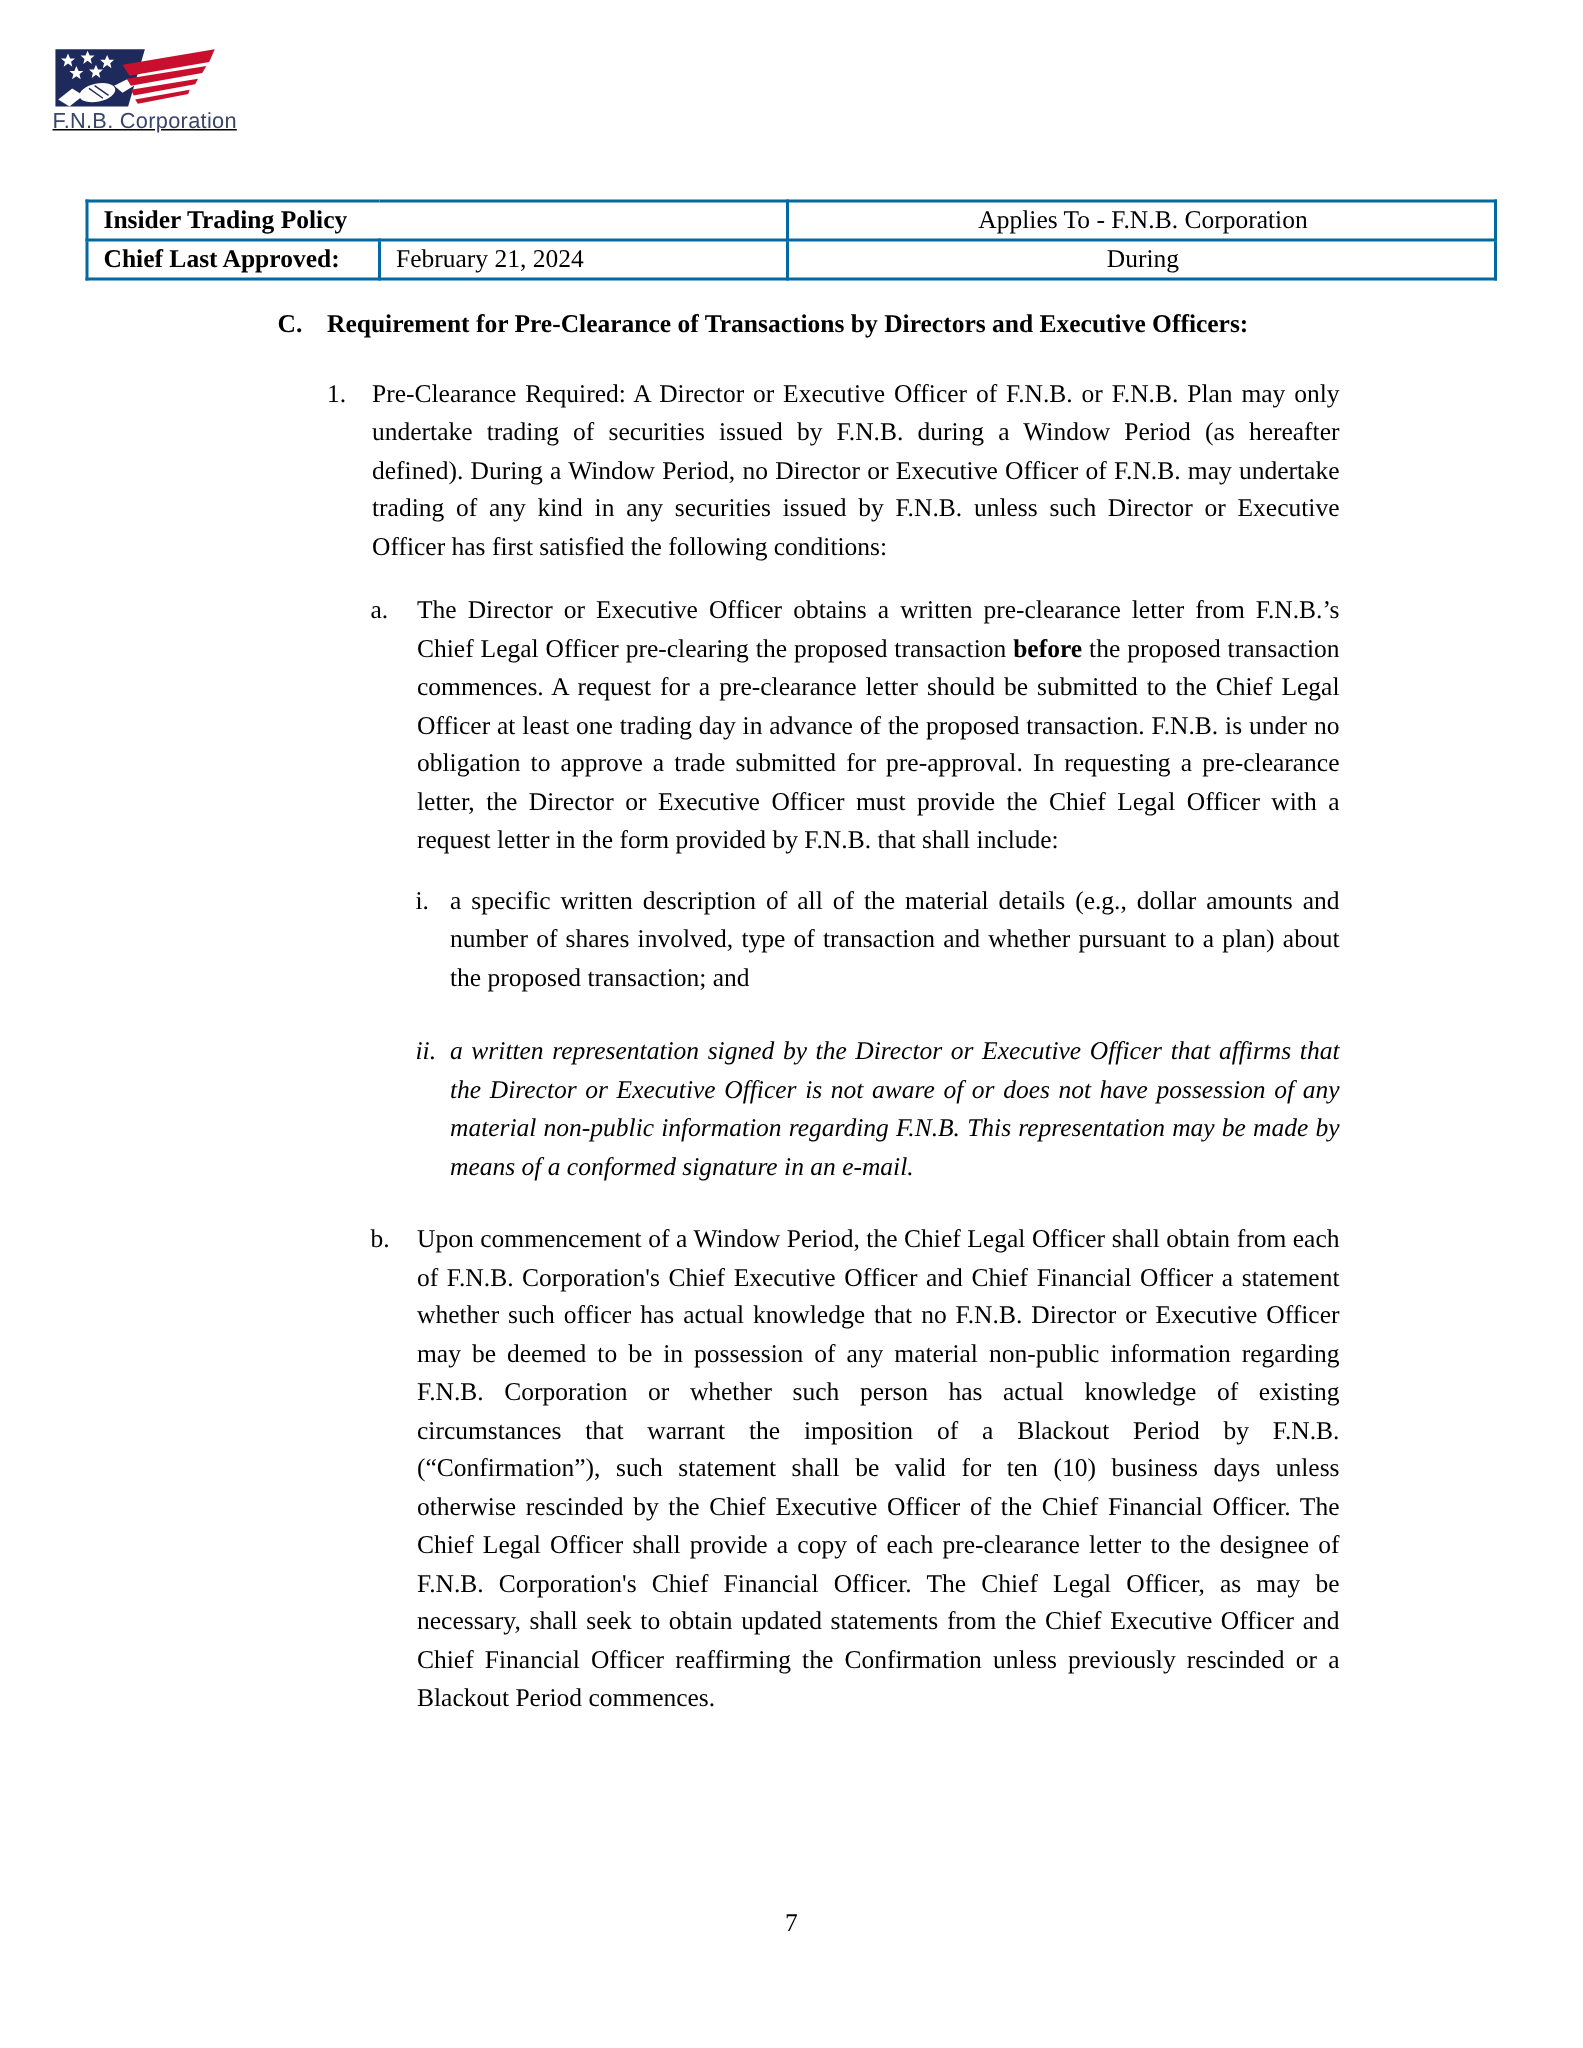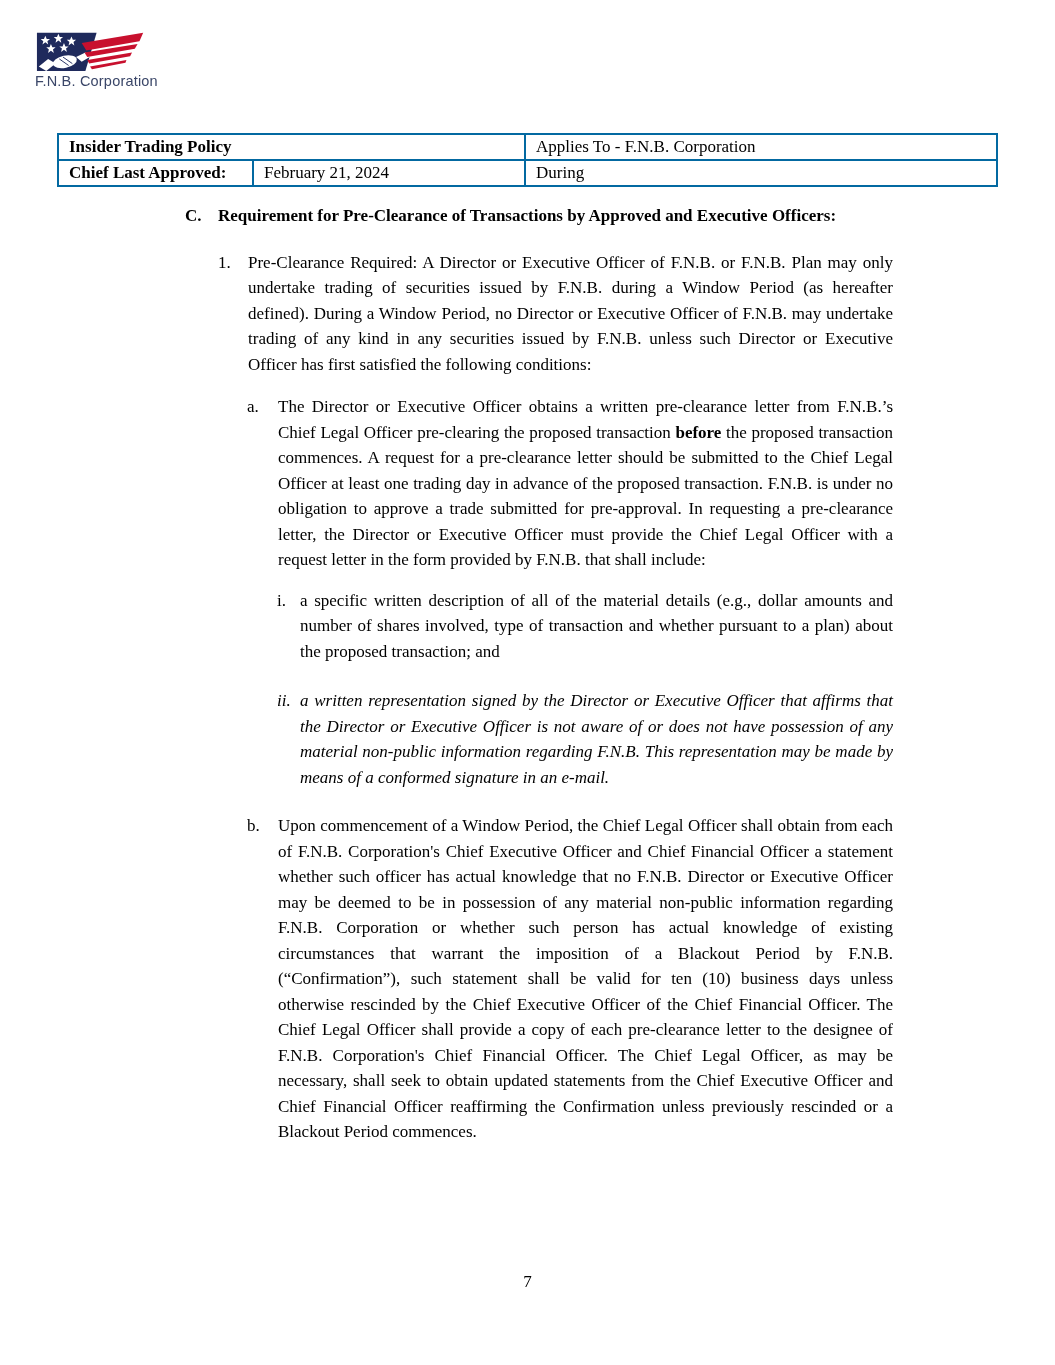--- a/index.html
+++ b/index.html
@@ -12,20 +12,21 @@
     color: #000000;
     overflow: hidden;
   }
 
   
   .logo {
     position: absolute;
     left: 35px;
     top: 31px;
     width: 130px;
+    text-decoration: underline;
   }
   .logo svg { display: block; }
   .logo-text {
     font-family: "Liberation Sans", sans-serif;
     font-size: 14.5px;
     color: #3a4668;
     letter-spacing: 0.2px;
     margin-top: 1px;
   }
 
@@ -38,21 +39,21 @@
     border-collapse: collapse;
     font-size: 17px;
   }
   table.header-table td {
     border: 2px solid #0369a1;
     padding: 1px 8px 2px 10px;
     line-height: 21px;
     white-space: nowrap;
   }
   td.bold { font-weight: bold; }
-  td.right { text-align: left; padding-right: 8px; }
+  td.right { text-align: center; padding-right: 8px; }
 
   
   .content {
     position: absolute;
     left: 185px;
     top: 203px;
     width: 708px;
     font-size: 17px;
     line-height: 25.5px;
     text-align: justify;
@@ -131,21 +132,21 @@
       <td>February 21, 2024</td>
       <td class="right">During</td>
     </tr>
   </tbody>
     </table>
 
   <div class="content">
 
     <div class="sec-heading">
       <span class="marker">C.</span>
-      <span>Requirement for Pre-Clearance of Transactions by Approved and Executive Officers:</span>
+      <span>Requirement for Pre-Clearance of Transactions by Directors and Executive Officers:</span>
     </div>
 
     <div class="item-1">
       <span class="marker">1.</span>
       <span class="u">Pre-Clearance Required</span><span>:  </span><span>A Director or Executive Officer of F.N.B. or F.N.B. Plan may only undertake trading of securities issued by F.N.B. during a Window Period (as hereafter defined).  During a Window Period, no Director or Executive Officer of F.N.B. may undertake trading of any kind in any securities issued by F.N.B. unless such Director or Executive Officer has first satisfied the following conditions:</span>
     </div>
 
     <div class="item-alpha item-a">
       <span class="marker">a.</span>
       <span>The Director or Executive Officer obtains a written pre-clearance letter from F.N.B.’s Chief Legal Officer pre-clearing the proposed transaction </span><span class="b">before</span><span> the proposed transaction commences.  A request for a pre-clearance letter should be submitted to the Chief Legal Officer at least one trading day in advance of the proposed transaction.  F.N.B. is under no obligation to approve a trade submitted for pre-approval.  In requesting a pre-clearance letter, the Director or Executive Officer must provide the Chief Legal Officer with a request letter in the form provided by F.N.B. that shall include:</span>

